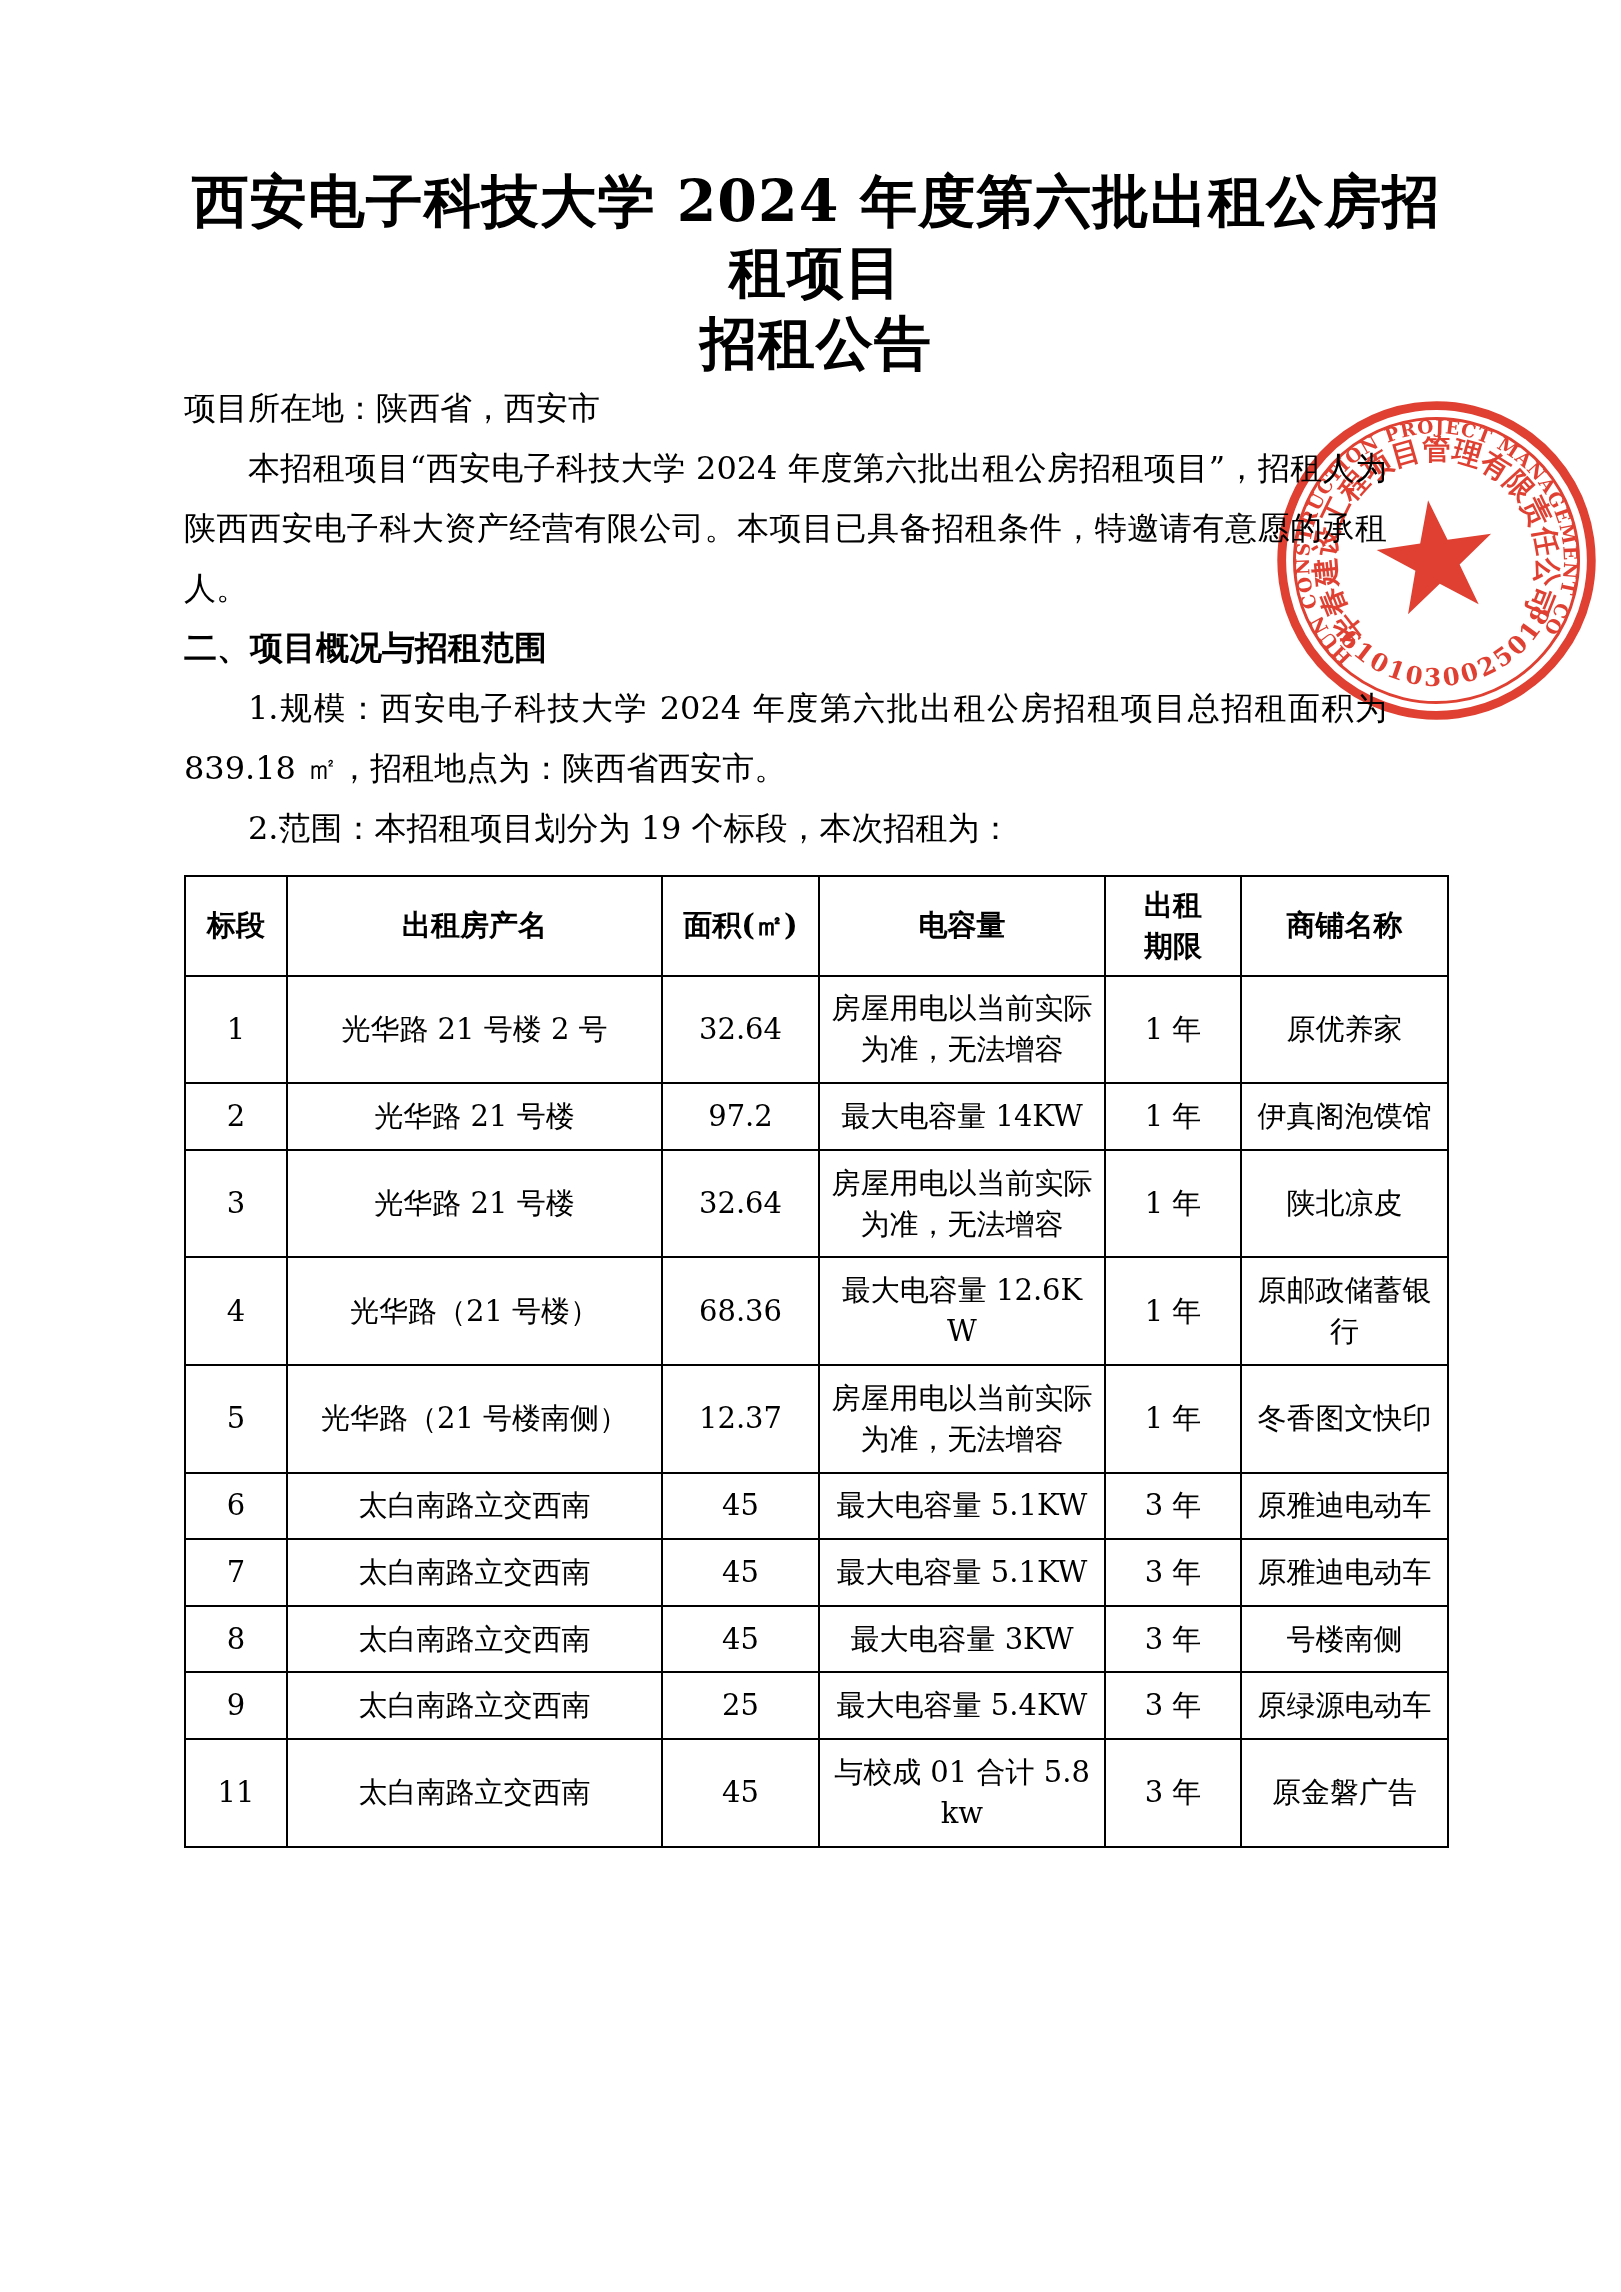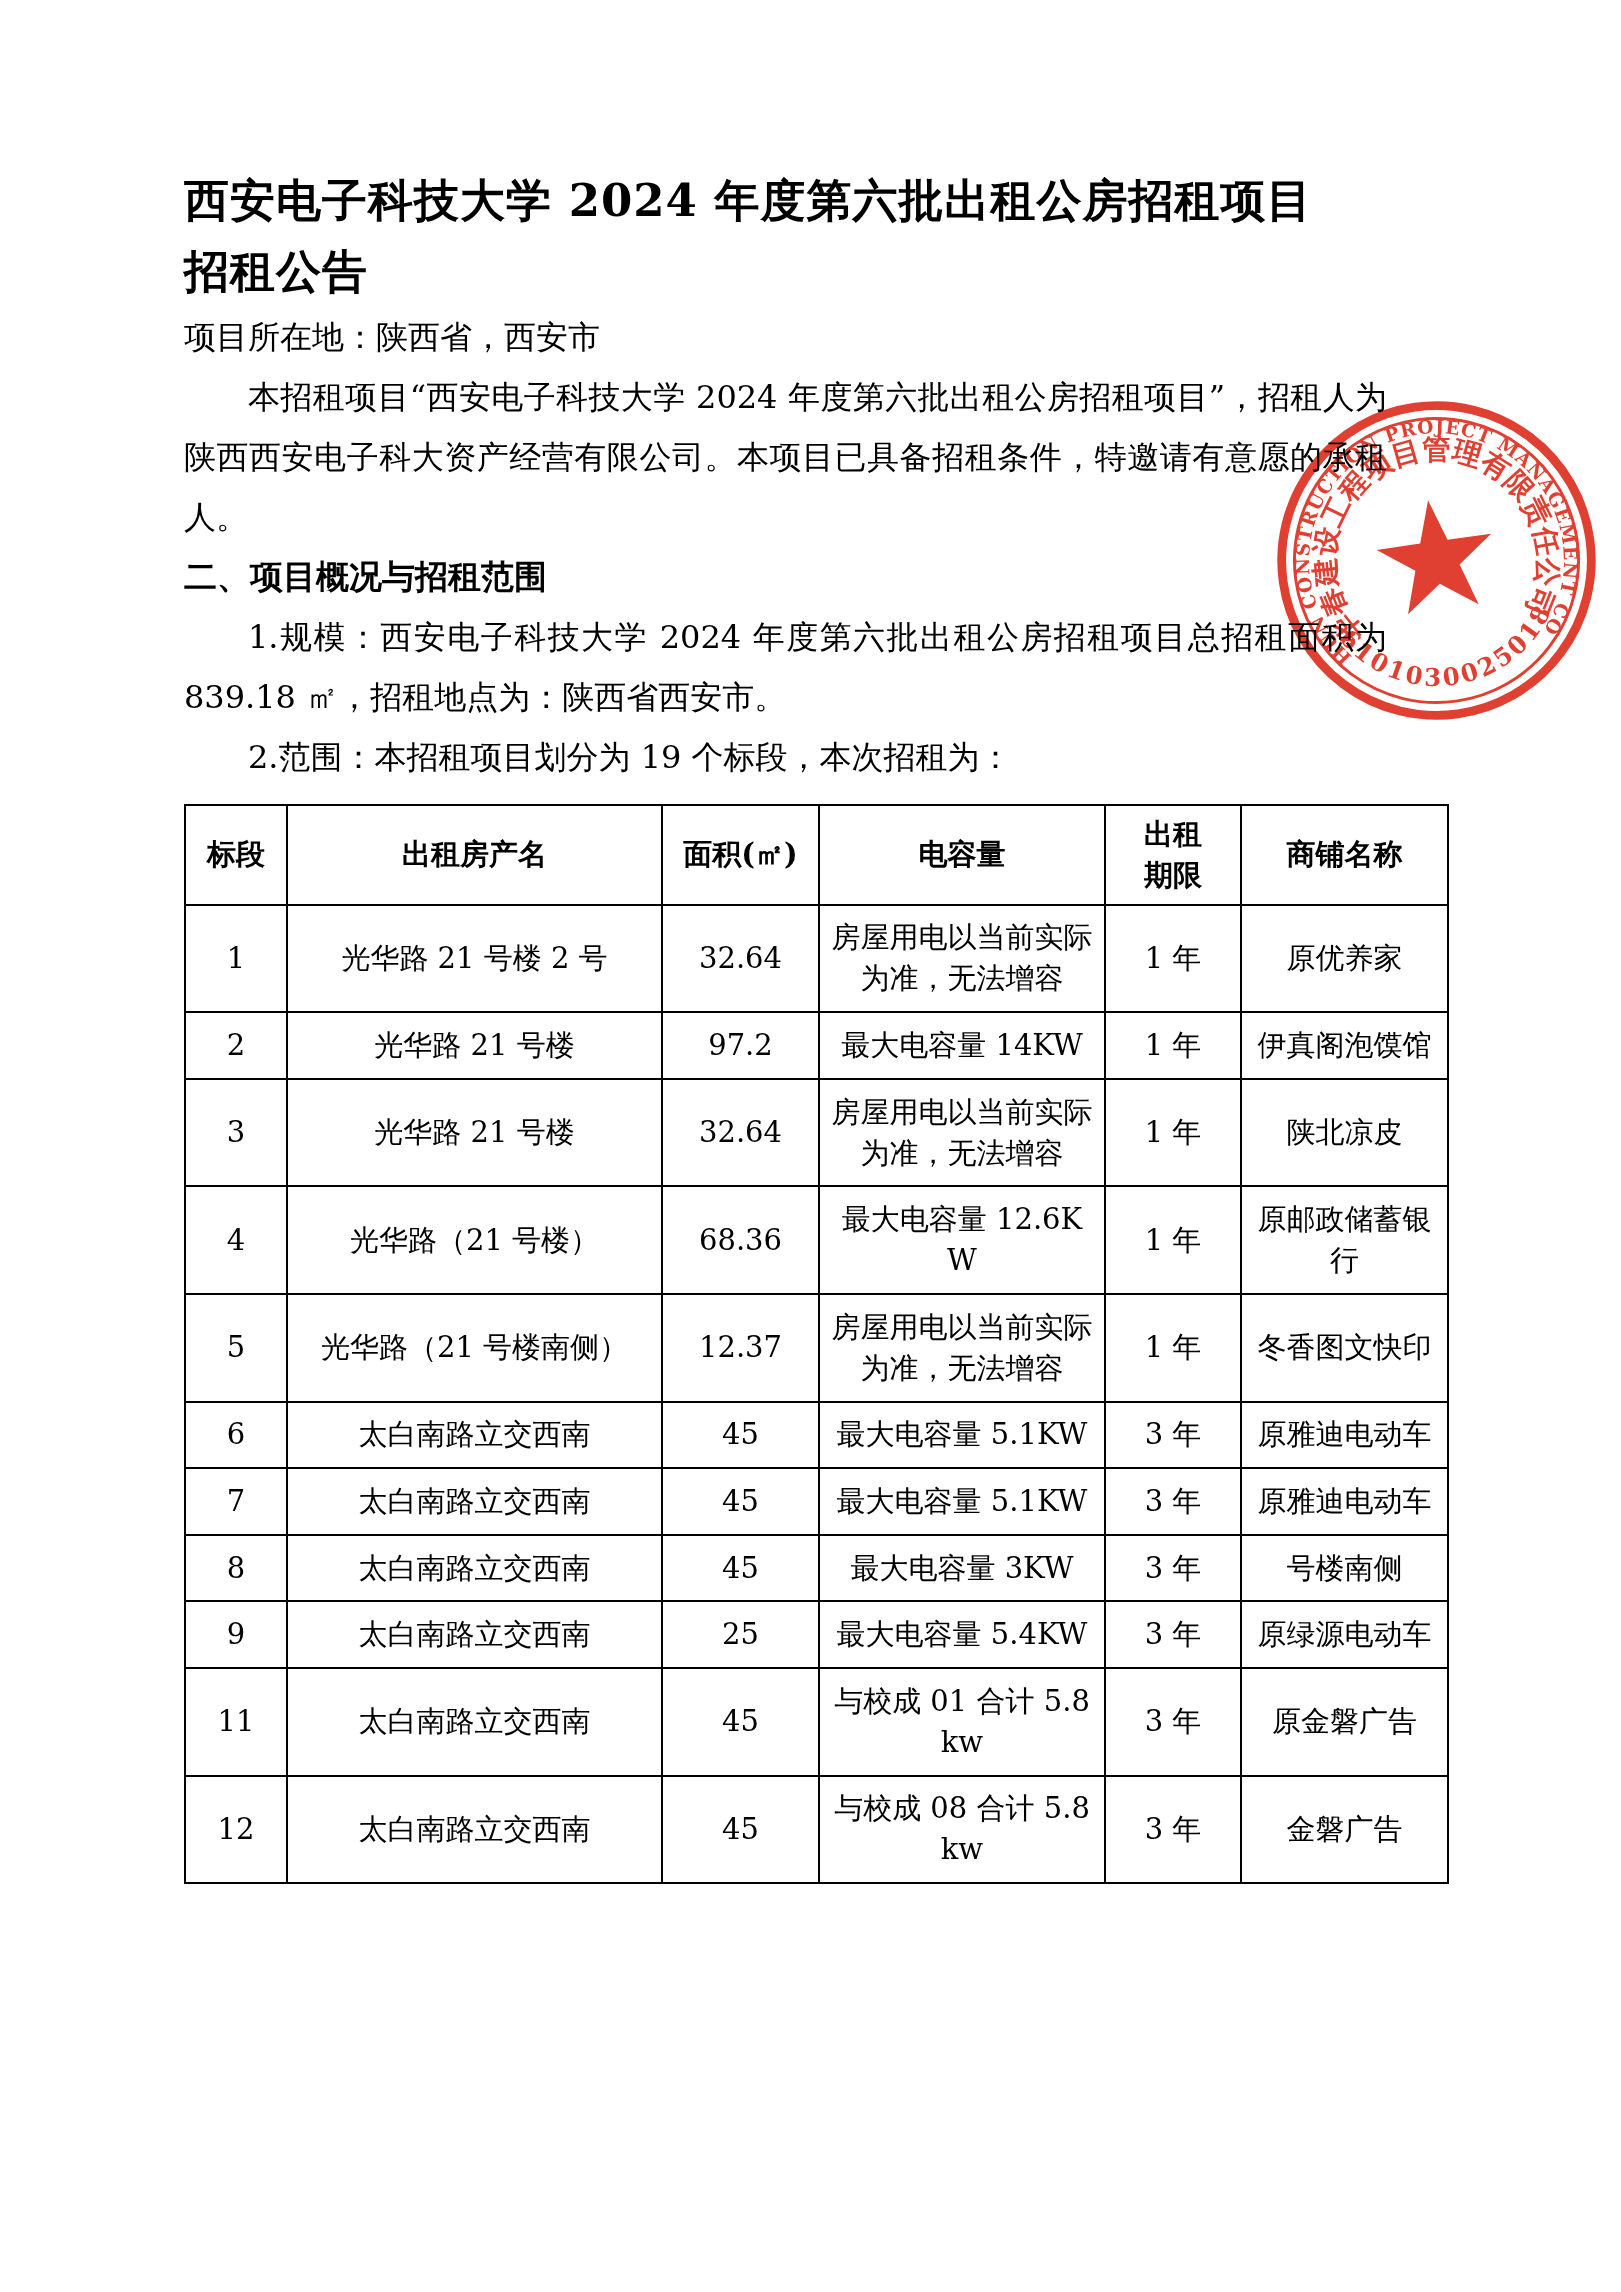--- a/index.html
+++ b/index.html
@@ -8,22 +8,22 @@
     background:#ffffff;
     position:relative;
     overflow:hidden;
     font-family:"DejaVu Serif","Liberation Serif",serif;
     color:#000;
   }
   .page{
     padding:165px 173px 0 184px;
   }
   .doc-title{
-    text-align:left;
-    font-size:45px;
+    text-align:center;
+    font-size:57px;
     font-weight:bold;
     line-height:71px;
     letter-spacing:1px;
   }
   .doc-subtitle{
     text-align:center;
     font-size:30px;
     font-weight:bold;
     line-height:61px;
     margin-top:3.9px;
@@ -208,28 +208,20 @@
         <td>3 年</td>
         <td>原绿源电动车</td>
       </tr>
       <tr>
         <td>11</td>
         <td>太白南路立交西南</td>
         <td>45</td>
         <td>与校成 01 合计 5.8kw</td>
         <td>3 年</td>
         <td>原金磐广告</td>
-      </tr>
-      <tr>
-        <td>12</td>
-        <td>太白南路立交西南</td>
-        <td>45</td>
-        <td>与校成 08 合计 5.8kw</td>
-        <td>3 年</td>
-        <td>金磐广告</td>
       </tr>
     </tbody>
   </table>
 
 </div>
 
 <div class="stamp">
   <svg viewBox="0 0 344 344" width="337" height="337" xmlns="http://www.w3.org/2000/svg">
     <defs>
       <path id="arcEn" d="M 72.4 255.6 A 130 130 0 1 1 271.6 255.6" fill="none"></path>

